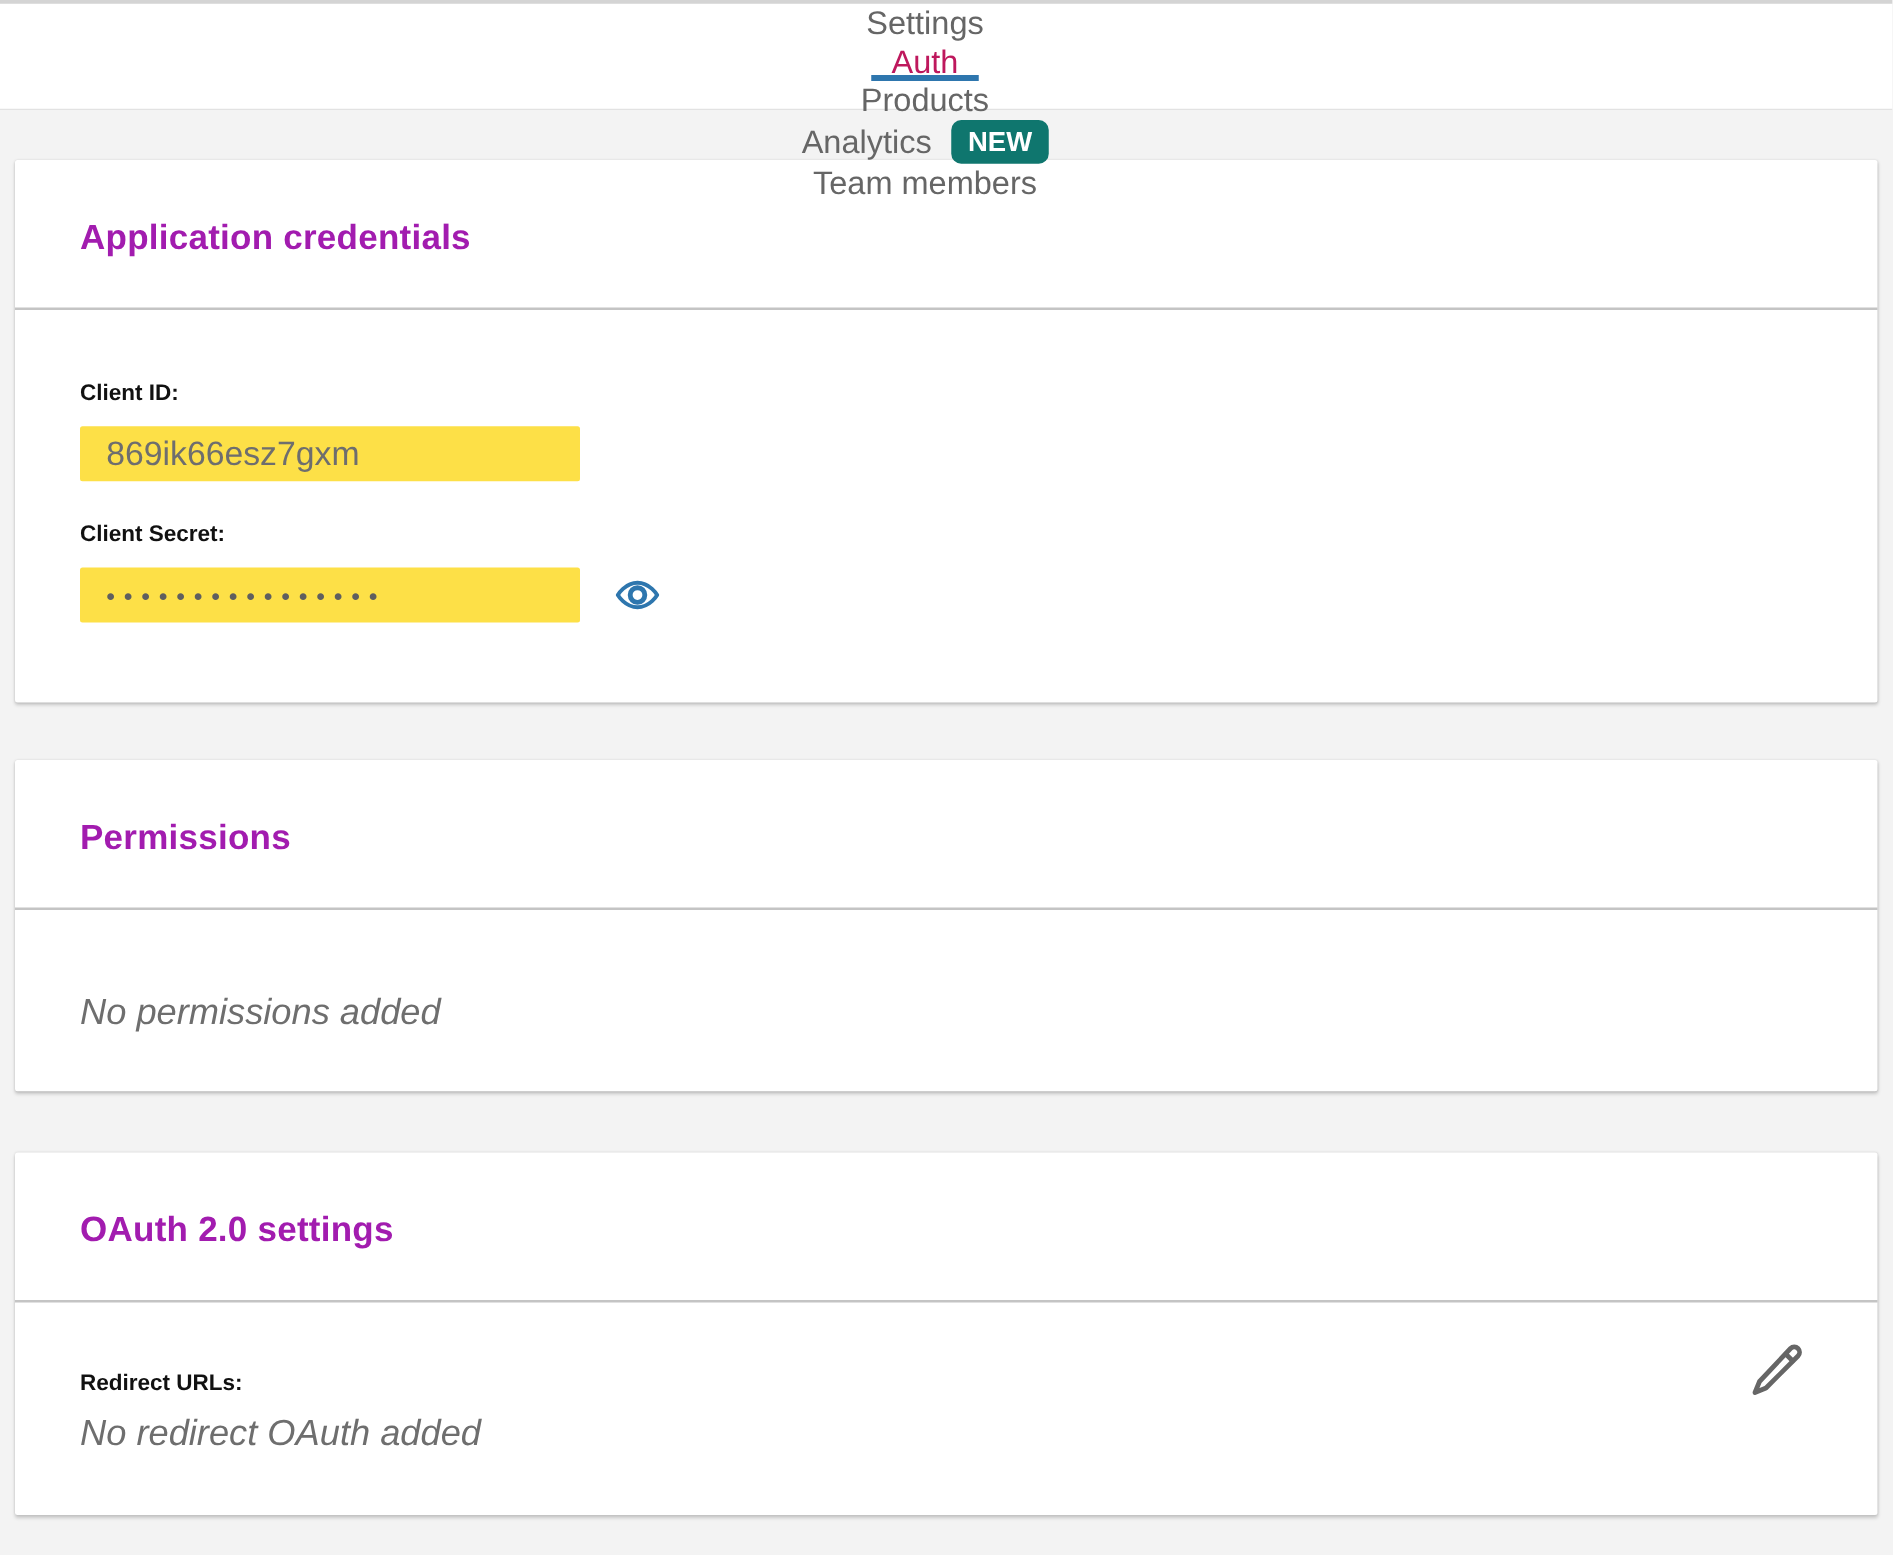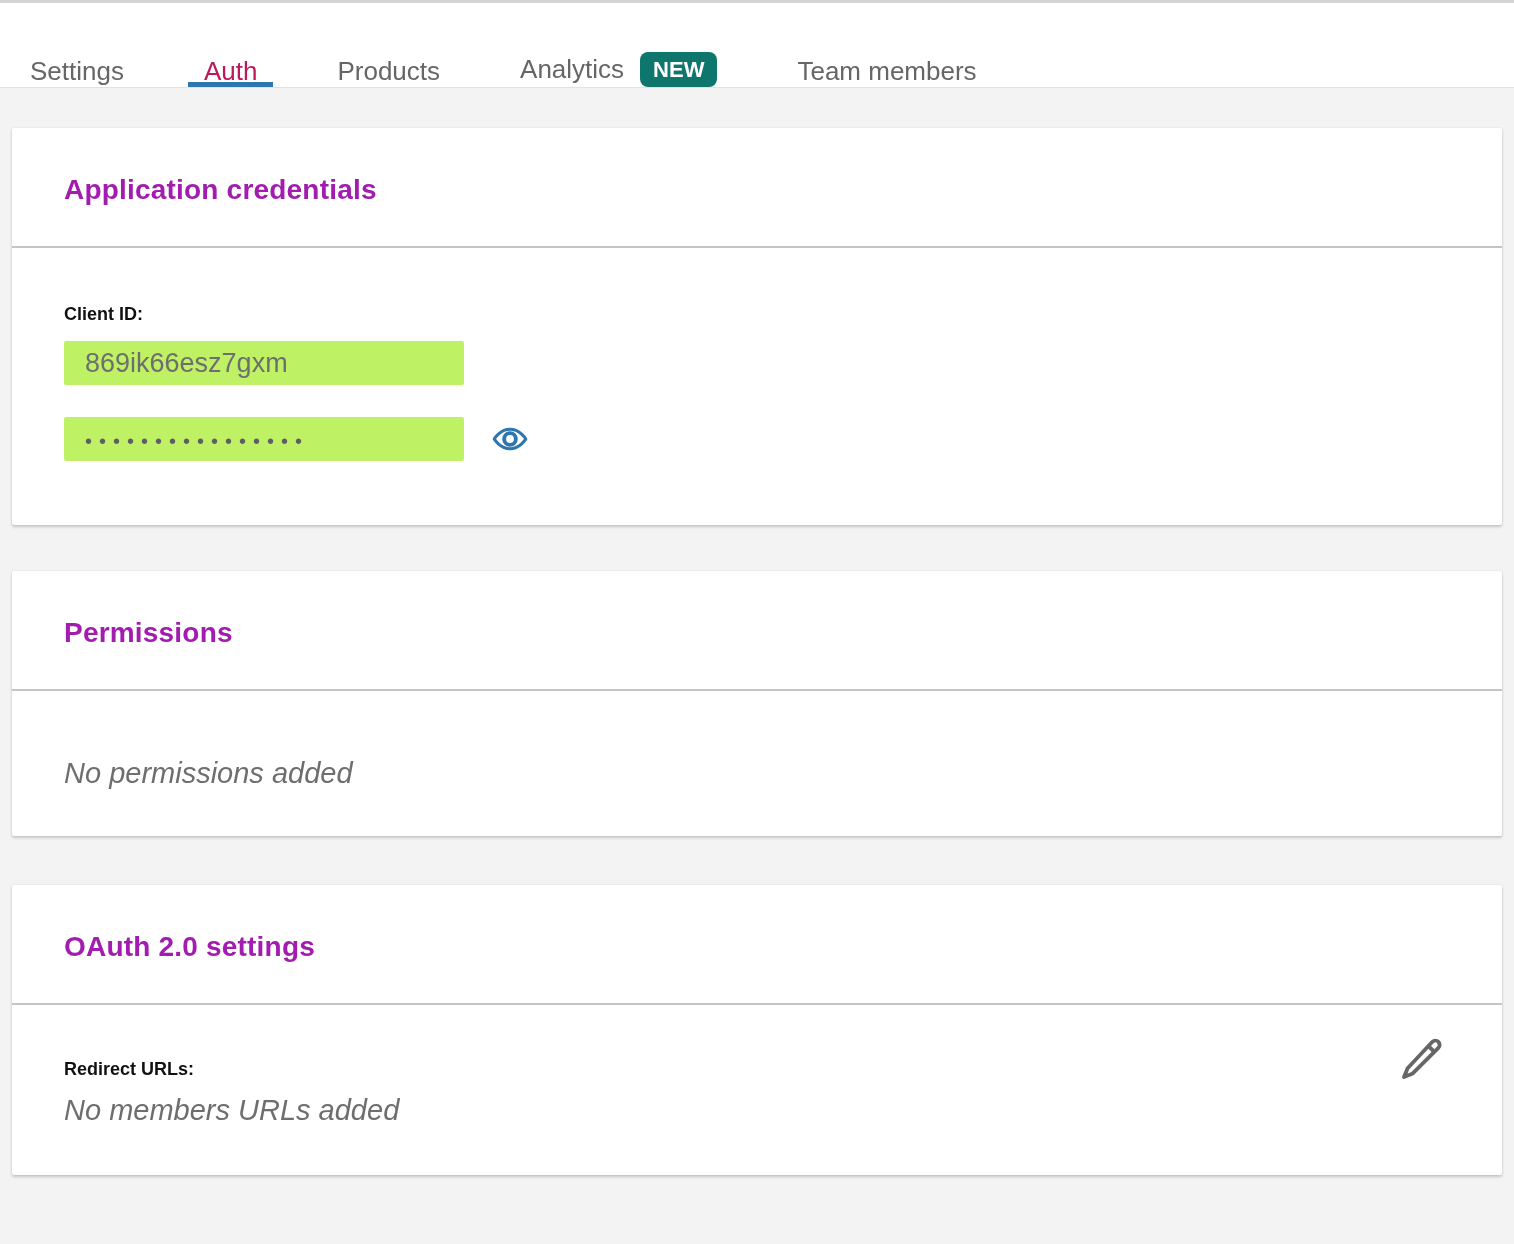--- a/index.html
+++ b/index.html
@@ -12,22 +12,23 @@
     overflow: hidden;
   }
 
   
   .tabbar {
     background: #ffffff;
     border-top: 3px solid #d4d4d4;
     border-bottom: 1px solid #e2e2e2;
     height: 88px;
     display: flex;
-    align-items: flex-end;
+    align-items: center;
     padding-left: 14px;
+    flex-direction: column;
   }
   .tab {
     display: flex;
     align-items: center;
     gap: 16px;
     padding: 0 16px;
     margin-right: 48px;
     font-size: 26px;
     font-weight: 500;
     color: #666666;
@@ -75,21 +76,21 @@
   .field-label {
     font-size: 18px;
     font-weight: 700;
     color: #111111;
     margin-bottom: 16px;
   }
   .field-label + .value-field { margin-top: 0; }
   .value-field {
     width: 400px;
     height: 44px;
-    background: #bef264;
+    background: #fde047;
     border-radius: 2px;
     display: flex;
     align-items: center;
     padding-left: 21px;
     font-size: 27px;
     color: #6e6e6e;
   }
   .secret-block { margin-top: 32px; }
   .secret-row { display: flex; align-items: center; gap: 28px; }
   .masked {
@@ -147,20 +148,21 @@
   <div class="card-header">
     <h2 class="card-title">Application credentials</h2>
   </div>
   <div class="divider"></div>
   <div class="card-body">
 
     <div class="field-label">Client ID:</div>
     <div class="value-field">869ik66esz7gxm</div>
 
     <div class="secret-block">
+      <div class="field-label">Client Secret:</div>
       <div class="secret-row">
         <div class="value-field masked">••••••••••••••••</div>
         <button class="icon-btn">
           <span style="display:flex;">
             <svg width="36" height="36" viewBox="0 0 24 24" fill="none" stroke="#2e76ae" stroke-width="2.1" stroke-linejoin="round">
               <path d="M1.5 12s3.8-6.5 10.5-6.5S22.5 12 22.5 12s-3.8 6.5-10.5 6.5S1.5 12 1.5 12z"></path>
               <circle cx="12" cy="12" r="3.9" stroke-width="2.6"></circle>
             </svg>
           </span>
         </button>
@@ -181,21 +183,21 @@
 </section>
 
 <section class="card oauth">
   <div class="card-header">
     <h2 class="card-title">OAuth 2.0 settings</h2>
   </div>
   <div class="divider"></div>
   <div class="card-body">
 
     <div class="field-label" style="margin-bottom:0;">Redirect URLs:</div>
-    <div class="empty-text">No members URLs added</div>
+    <div class="empty-text">No redirect OAuth added</div>
 
     <button class="icon-btn edit-btn">
       <span style="display:flex;">
         <svg width="48" height="48" viewBox="0 0 24 24" fill="none" stroke="#666666" stroke-width="1.9" stroke-linejoin="round" stroke-linecap="round">
           <path d="M17.2 3.4a2.1 2.1 0 0 1 3 3L7.4 19.2 3 21l1.8-4.4L17.2 3.4z"></path>
           <path d="M15.3 5.6l2.7 2.7"></path>
         </svg>
       </span>
     </button>
 

